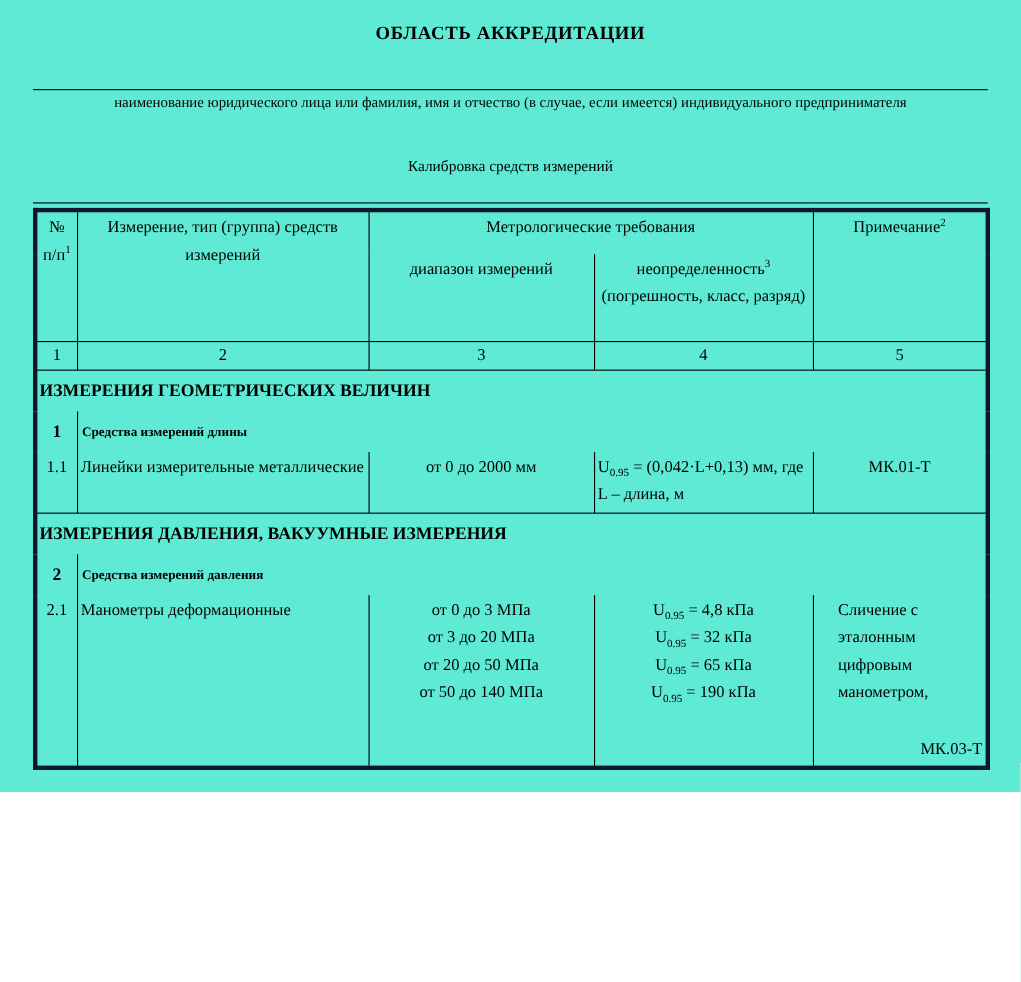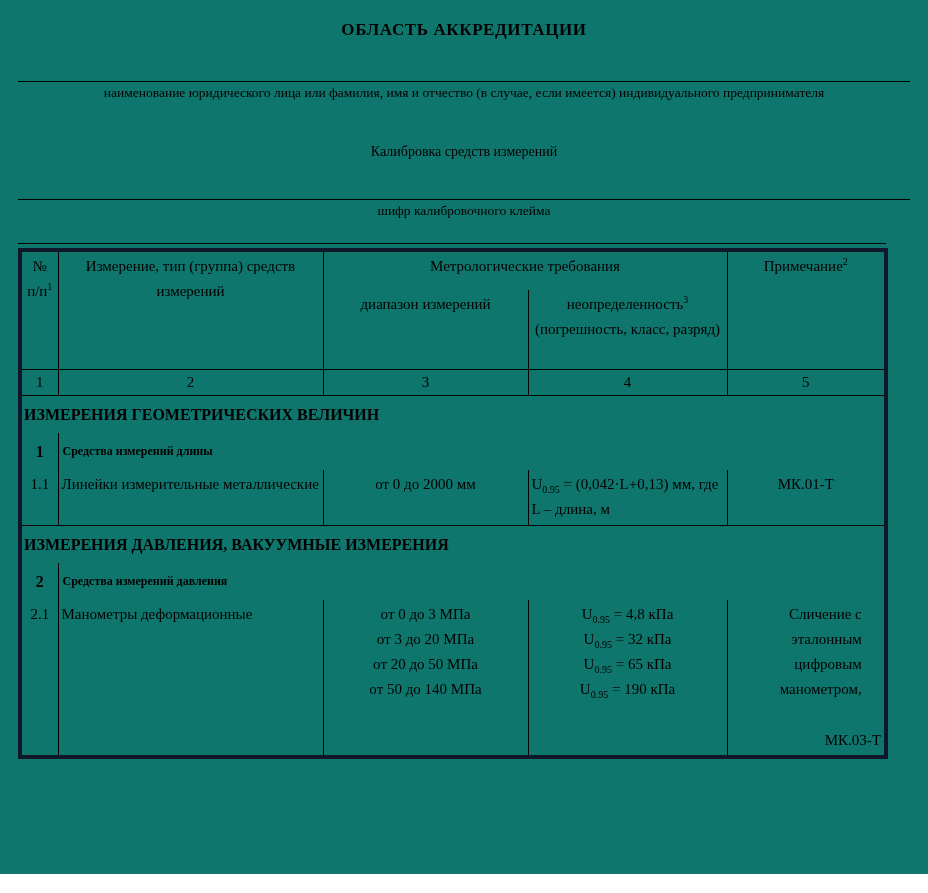--- a/index.html
+++ b/index.html
@@ -1,24 +1,24 @@
 <!DOCTYPE html>
 <html><head>
 <meta charset="utf-8">
 <style>
   * { margin: 0; padding: 0; box-sizing: border-box; }
   html, body { background: #fff; }
   .page {
     position: relative;
     width: 928px;
-    height: 874px;
-    background: #0f766e;
+    height: 720px;
+    background: #5eead4;
     color: #000;
     font-family: "Liberation Serif", "DejaVu Serif", serif;
-    padding: 0 18px;
+    padding: 0 30px;
     overflow: hidden;
   }
   .doc-title {
     margin-top: 20px;
     text-align: center;
     font-size: 17px;
     font-weight: bold;
     letter-spacing: 0.6px;
   }
   .sig-field { border-top: 1px solid #000; }
@@ -74,21 +74,21 @@
     font-weight: bold;
     font-size: 12px;
     vertical-align: middle !important;
     padding-left: 4px !important;
   }
   tr.r11 { height: 55px; }
   tr.r21 { height: 156px; }
   .prelines { white-space: pre-line; }
   sup { font-size: 10px; line-height: 0; }
   sub { font-size: 10px; line-height: 0; }
-  .note-wrap { max-width: 112px; margin: 0 auto; text-align: right; }
+  .note-wrap { max-width: 112px; margin: 0 auto; text-align: left; }
   .note-code { margin-top: 26px; text-align: right; }
 
   .footer {
     margin-top: 40px;
     display: flex;
   }
   .sig-block1 { width: 275px; }
   .sig-block2 { width: 242px; margin-left: 25px; }
   .sig-block3 { width: 300px; margin-left: 25px; }
   .footer .sig-caption { font-size: 13px; }
@@ -100,23 +100,20 @@
 
   <div class="doc-title">ОБЛАСТЬ АККРЕДИТАЦИИ</div>
 
   <div class="sig-field field-org">
     <div class="sig-caption">наименование юридического лица или фамилия, имя и отчество (в случае, если имеется) индивидуального предпринимателя</div>
   </div>
 
 
   <div class="subtitle">Калибровка средств измерений</div>
 
-  <div class="sig-field field-stamp">
-    <div class="sig-caption">шифр калибровочного клейма</div>
-  </div>
 
   <div class="table-topline"></div>
 
   <table class="acc">
     <colgroup>
       <col style="width:38px">
         <col style="width:265px">
         <col style="width:205px">
         <col style="width:199px">
         <col style="width:159px">

